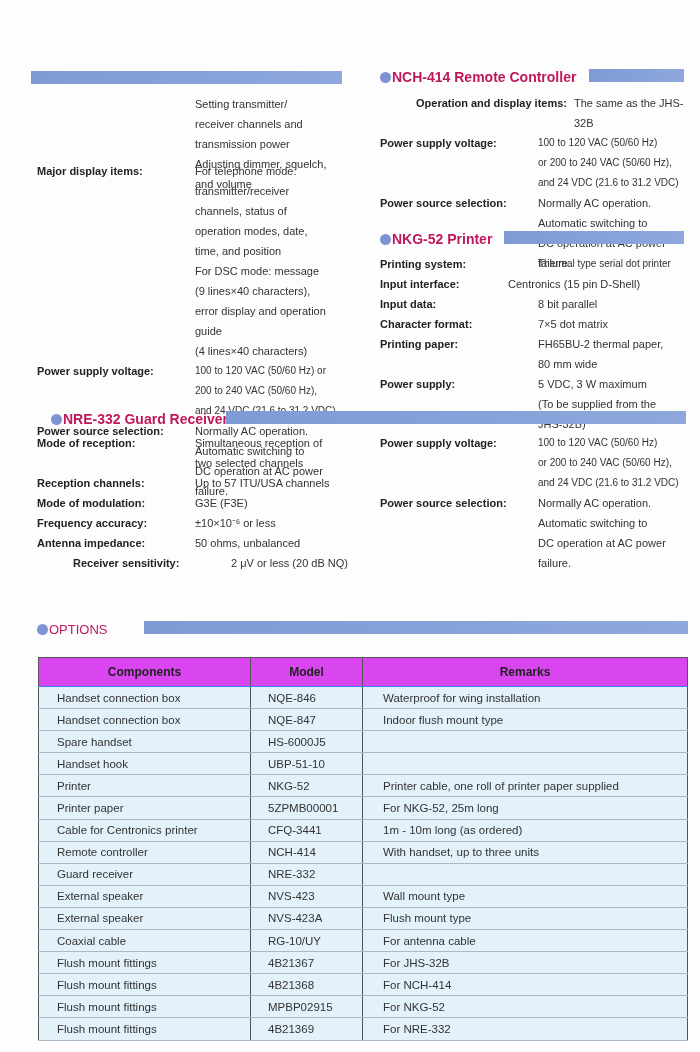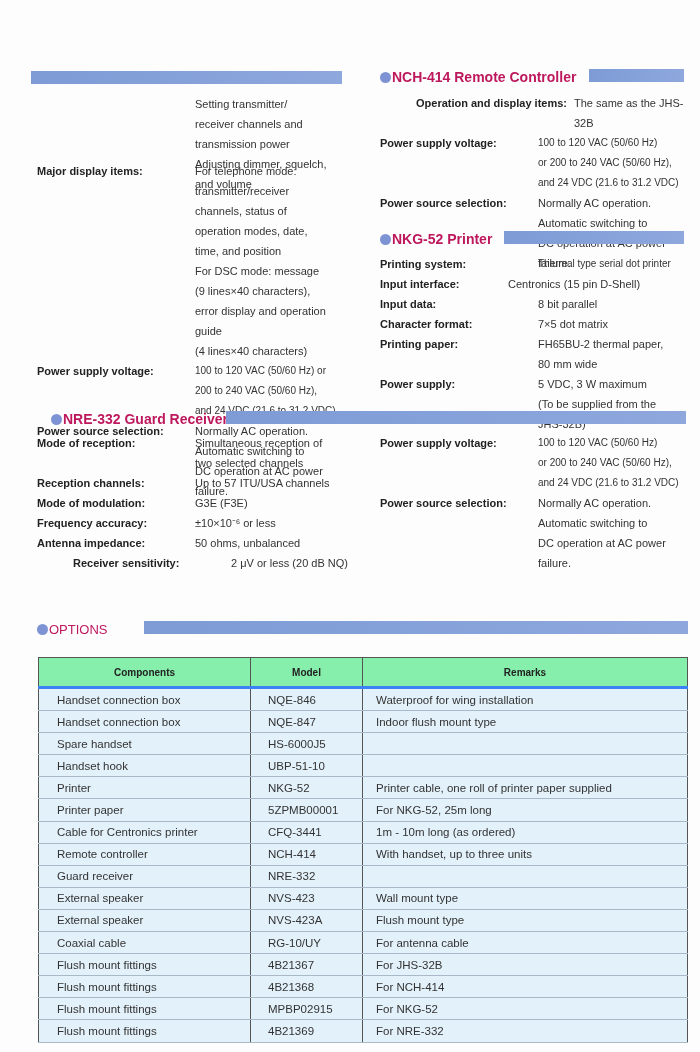--- a/index.html
+++ b/index.html
@@ -20,29 +20,29 @@
     .spec .lbl { font-weight: bold; color: #222; flex: none; }
     .spec .val { color: #333; white-space: pre-line; }
     .small { font-size: 10px; }
 
     table.opt {
       position: absolute; left: 38px; top: 657px; width: 650px;
       border-collapse: collapse; font-size: 11.5px; color: #333;
       border: 1.5px solid #555;
     }
     table.opt th {
-      background: #86efac; font-weight: bold; height: 26px; font-size: 10px; color: #222;
-      border-right: 1px solid #555; border-bottom: 3px solid #3b82f6;
+      background: #d946ef; font-weight: bold; height: 26px; font-size: 12px; color: #222;
+      border-right: 1px solid #555; border-bottom: 1px solid #3b82f6;
     }
     table.opt td {
       background: #e3f1fa; height: 21.1px; padding: 0 0 0 18px;
       border-right: 1px solid #555; border-bottom: 1px solid #a9b9c8;
     }
     table.opt td.model { padding-left: 17px; }
-    table.opt td.rem { padding-left: 13px; }
+    table.opt td.rem { padding-left: 20px; }
   </style>
 </head>
 <body>
 
 <div class="bar" data-name="section-bar-left-top" style="left:31px; top:71px; width:311px;"></div>
 
 <div class="spec" data-name="left-top-specs" style="left:37px; top:94px;">
   <div class="row" data-name="spec-row">
     <span class="lbl" style="width:158px;" data-name="spec-label"></span>
     <span class="val" data-name="spec-value">Setting transmitter/

